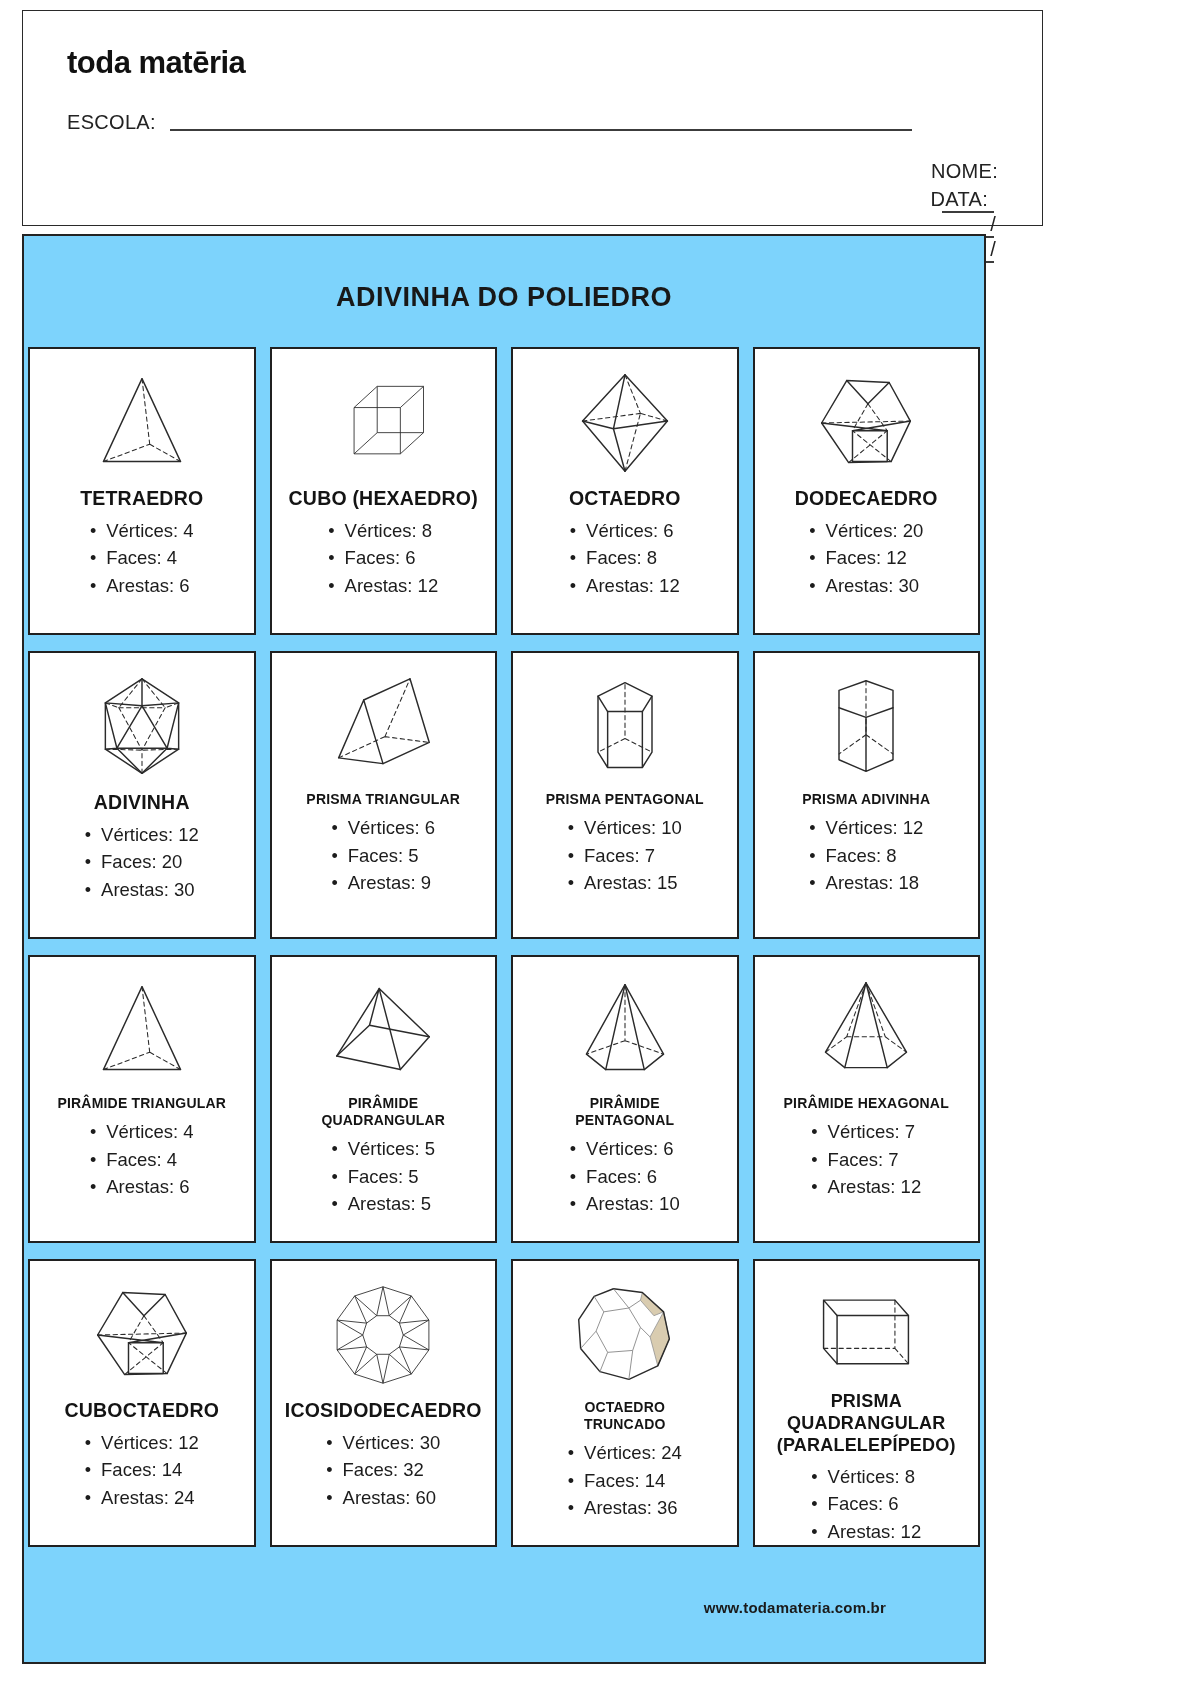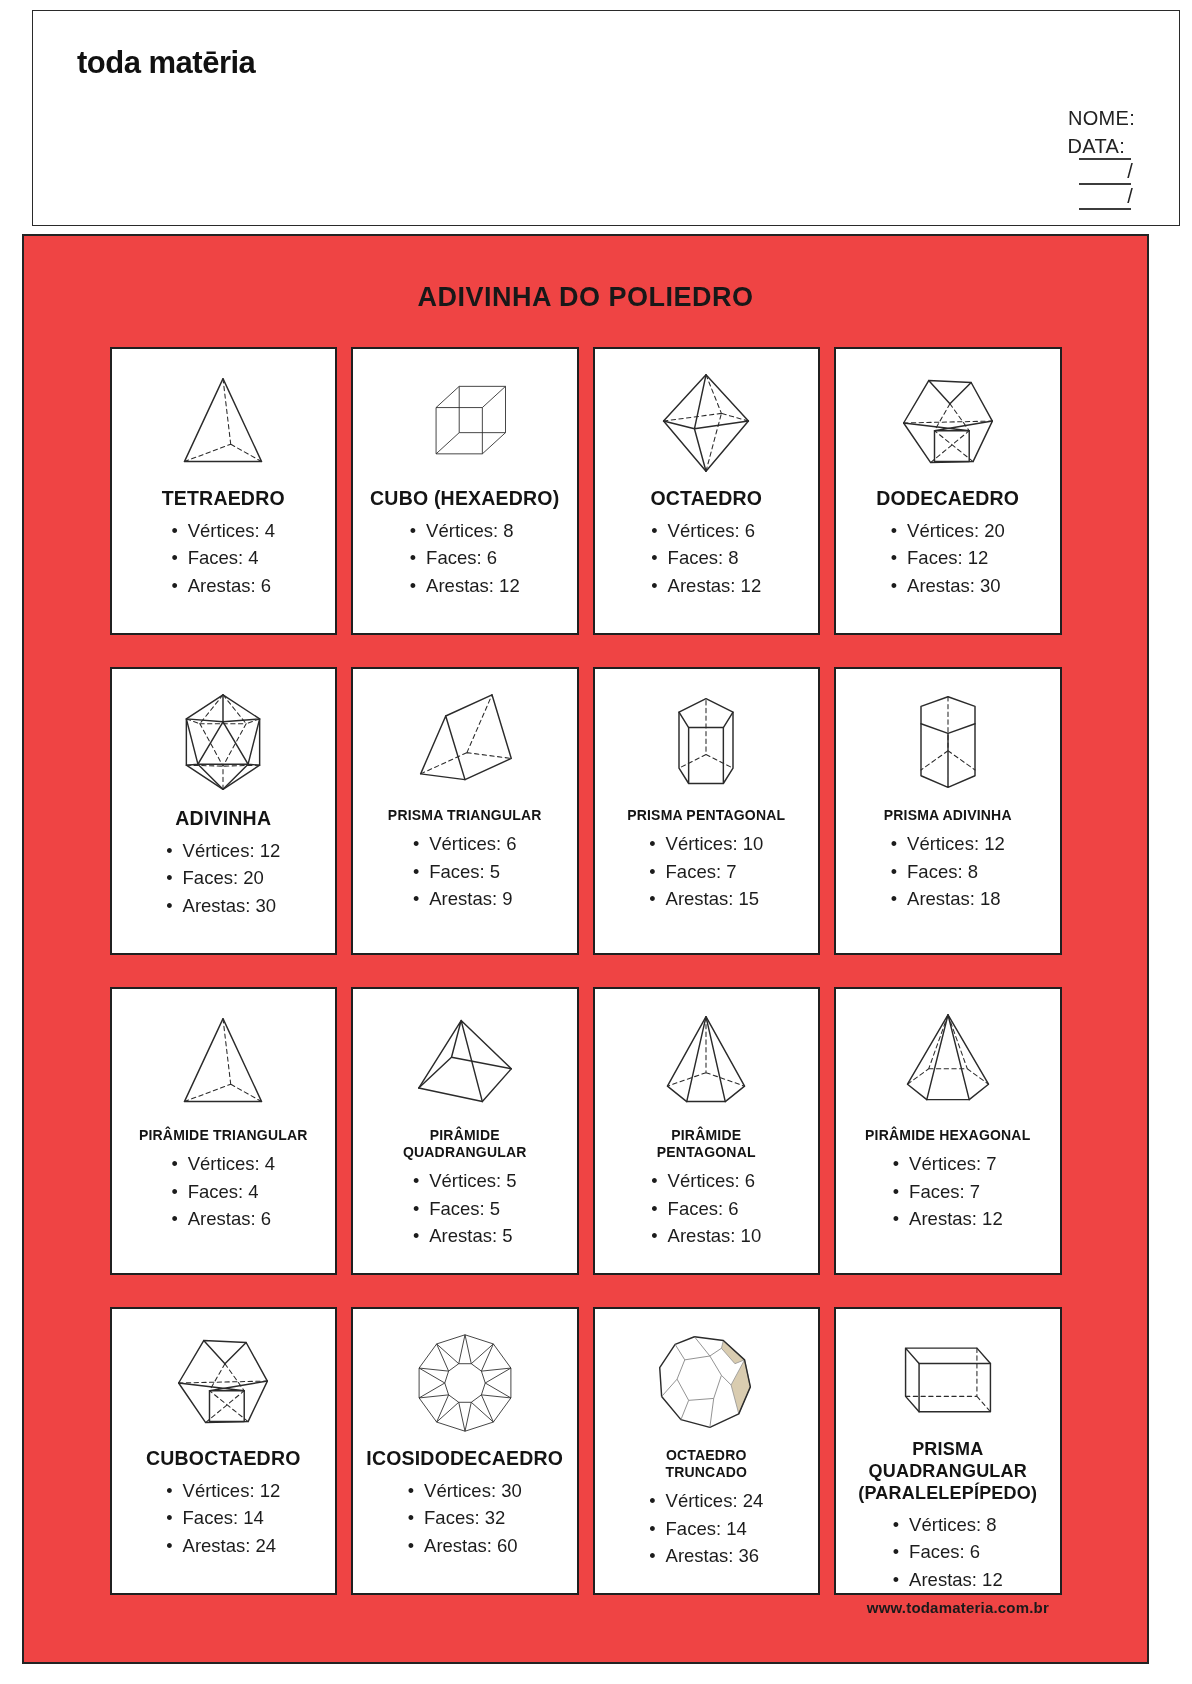--- a/index.html
+++ b/index.html
@@ -1,33 +1,33 @@
 <!DOCTYPE html>
 <html><head>
 <meta charset="utf-8">
 <style>
   html,body{margin:0;padding:0;background:#fff;}
   body{width:1192px;height:1684px;position:relative;font-family:"Liberation Sans","DejaVu Sans",sans-serif;color:#1e1e1e;}
 
-  .header-box{position:absolute;left:32px;top:10px;width:1148px;height:216px;border:1.5px solid #2a2a2a;box-sizing:border-box;padding:34px 44px 0 44px;background:#fff;}
+  .header-box{position:absolute;left:22px;top:10px;width:1021px;height:216px;border:1.5px solid #2a2a2a;box-sizing:border-box;padding:34px 44px 0 44px;background:#fff;}
   .logo{font-size:31px;font-weight:700;letter-spacing:-0.5px;color:#111;}
   .form-row{display:flex;align-items:flex-end;font-size:20px;letter-spacing:.3px;color:#222;}
   .row-school{margin-top:30px;}
   .row-name{margin-top:26px;flex-direction:column;}
   .line{border-bottom:2px solid #3c3c3c;align-self:flex-end;margin-bottom:3px;height:0;}
   .school-line{flex:1;margin-left:14px;margin-right:86px;}
   .name-line{flex:1;margin-left:14px;}
   .date-label{margin-left:30px;margin-right:10px;}
   .date-slot{width:52px;margin:0 4px;}
   .slash{margin:0 2px;}
 
-  .main-box{position:absolute;left:22px;top:234px;width:1127px;height:1430px;border:2px solid #232323;box-sizing:border-box;background:#ef4444;}
+  .main-box{position:absolute;left:22px;top:234px;width:964px;height:1430px;border:2px solid #232323;box-sizing:border-box;background:#7dd3fc;}
   .sheet-title{text-align:center;margin-top:46px;font-size:27px;font-weight:700;letter-spacing:.5px;color:#181818;}
 
-  .grid{width:952px;margin:34px auto 0 auto;display:grid;grid-template-columns:repeat(4,1fr);gap:32px 14px;}
+  .grid{width:952px;margin:34px auto 0 auto;display:grid;grid-template-columns:repeat(4,1fr);gap:16px 14px;}
   .card{border:2px solid #202020;height:288px;box-sizing:border-box;background:#fff;display:flex;flex-direction:column;align-items:center;padding:12px 8px 0 8px;}
   .shape{height:116px;margin-top:4px;display:flex;align-items:center;justify-content:center;}
   .shape svg{display:block;}
   .card-name{margin-top:6px;font-weight:700;text-align:center;white-space:pre-line;line-height:1.22;letter-spacing:.2px;color:#141414;}
   .card-name.n-lg{font-size:19.5px;}
   .card-name.n-md{font-size:14px;}
   .card-name.n-sm{font-size:18px;}
   .stats{list-style:none;margin:6px 0 0 0;padding:0;width:fit-content;}
   .stats li{display:flex;align-items:baseline;gap:10px;font-size:18.5px;line-height:1.47;color:#1c1c1c;}
   .stats .dot{font-size:18px;}
@@ -38,20 +38,24 @@
   svg .d{fill:none;stroke:#2b2b2b;stroke-width:1.1;stroke-dasharray:4.5 3.5;stroke-linecap:round;}
   svg .w{fill:none;stroke:#2b2b2b;stroke-width:.9;stroke-linejoin:round;}
   svg .i{fill:none;stroke:#8f8f8f;stroke-width:1;stroke-linejoin:round;}
   svg .t{fill:#d9ccb0;stroke:#8f8f8f;stroke-width:.8;stroke-linejoin:round;}
 </style>
 </head>
 <body>
 
 <div class="header-box">
   <div class="logo">toda matēria</div>
+  <div class="form-row row-school">
+    <span>ESCOLA:</span>
+    <span class="line school-line"></span>
+  </div>
   <div class="form-row row-name">
     <span>NOME:</span>
     <span class="line name-line"></span>
     <span class="date-label">DATA:</span>
     <span class="line date-slot"></span>
     <span class="slash">/</span>
     <span class="line date-slot"></span>
     <span class="slash">/</span>
     <span class="line date-slot"></span>
   </div>

